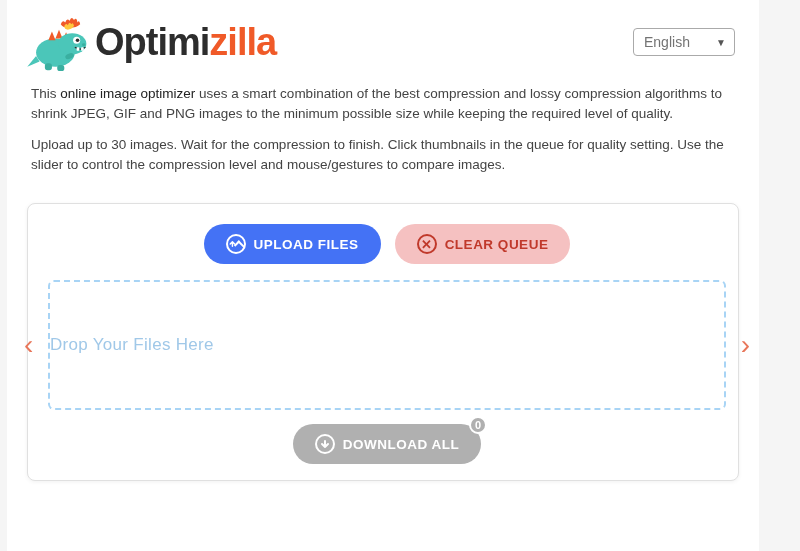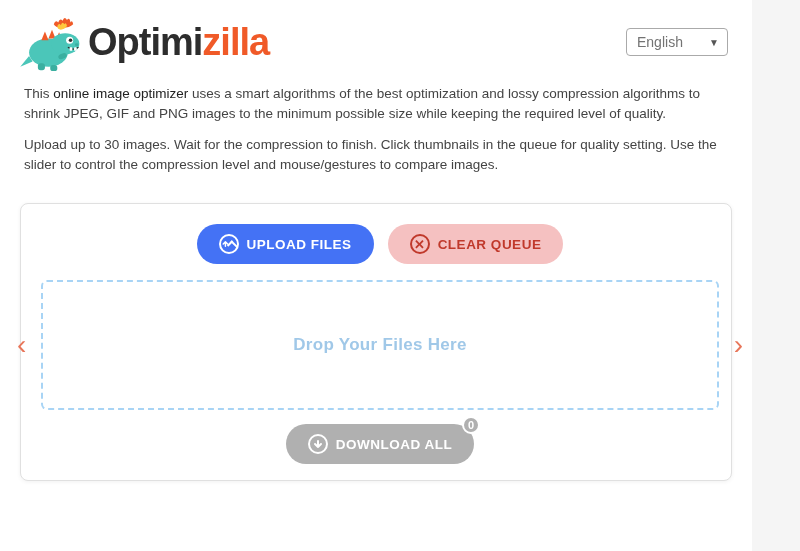--- a/index.html
+++ b/index.html
@@ -8,20 +8,21 @@
       background: #f5f5f5;
       width: 800px;
       min-height: 551px;
       overflow-x: hidden;
     }
     .page-wrapper {
       background: #fff;
       width: 752px;
       min-height: 551px;
       position: relative;
+      margin-left: 7px;
     }
     
     .header {
       display: flex;
       align-items: center;
       justify-content: space-between;
       padding: 12px 24px 8px 16px;
     }
     .logo-area {
       display: flex;
@@ -141,24 +142,23 @@
     .drop-zone-wrapper {
       position: relative;
       margin: 0 12px;
     }
     .drop-zone {
       border: 2px dashed #a8d4f5;
       border-radius: 6px;
       min-height: 130px;
       display: flex;
       align-items: center;
-      justify-content: center;
       color: #a0c8e8;
       font-size: 17px;
-      font-weight: 700;
+      font-weight: 400;
       letter-spacing: 0.3px;
     }
     
     .nav-arrow {
       position: absolute;
       top: 50%;
       transform: translateY(-50%);
       font-size: 28px;
       color: #e8765a;
       cursor: pointer;
@@ -289,21 +289,21 @@
         <option>Italiano</option>
         <option>日本語</option>
         <option>中文</option>
       </select>
       <span class="lang-chevron">▼</span>
     </div>
   </div>
 
   <div class="description">
     <p>
-      <span>This </span><strong>online image optimizer</strong><span> uses a smart algorithms of the best optimization and lossy compression algorithms to shrink JPEG, GIF and PNG images to the minimum possible size while keeping the required level of quality.</span>
+      <span>This </span><strong>online image optimizer</strong><span> uses a smart combination of the best compression and lossy compression algorithms to shrink JPEG, GIF and PNG images to the minimum possible size while keeping the required level of quality.</span>
     </p>
     <p>Upload up to 30 images. Wait for the compression to finish. Click thumbnails in the queue for quality setting. Use the slider to control the compression level and mouse/gestures to compare images.</p>
   </div>
 
   <div class="tool-area">
 
     <div class="buttons-row">
       <button class="btn-upload">
         <span class="icon-circle icon-circle-upload" style="border-color:#fff; position:relative;">
           <svg width="12" height="12" viewBox="0 0 12 12" fill="none">

